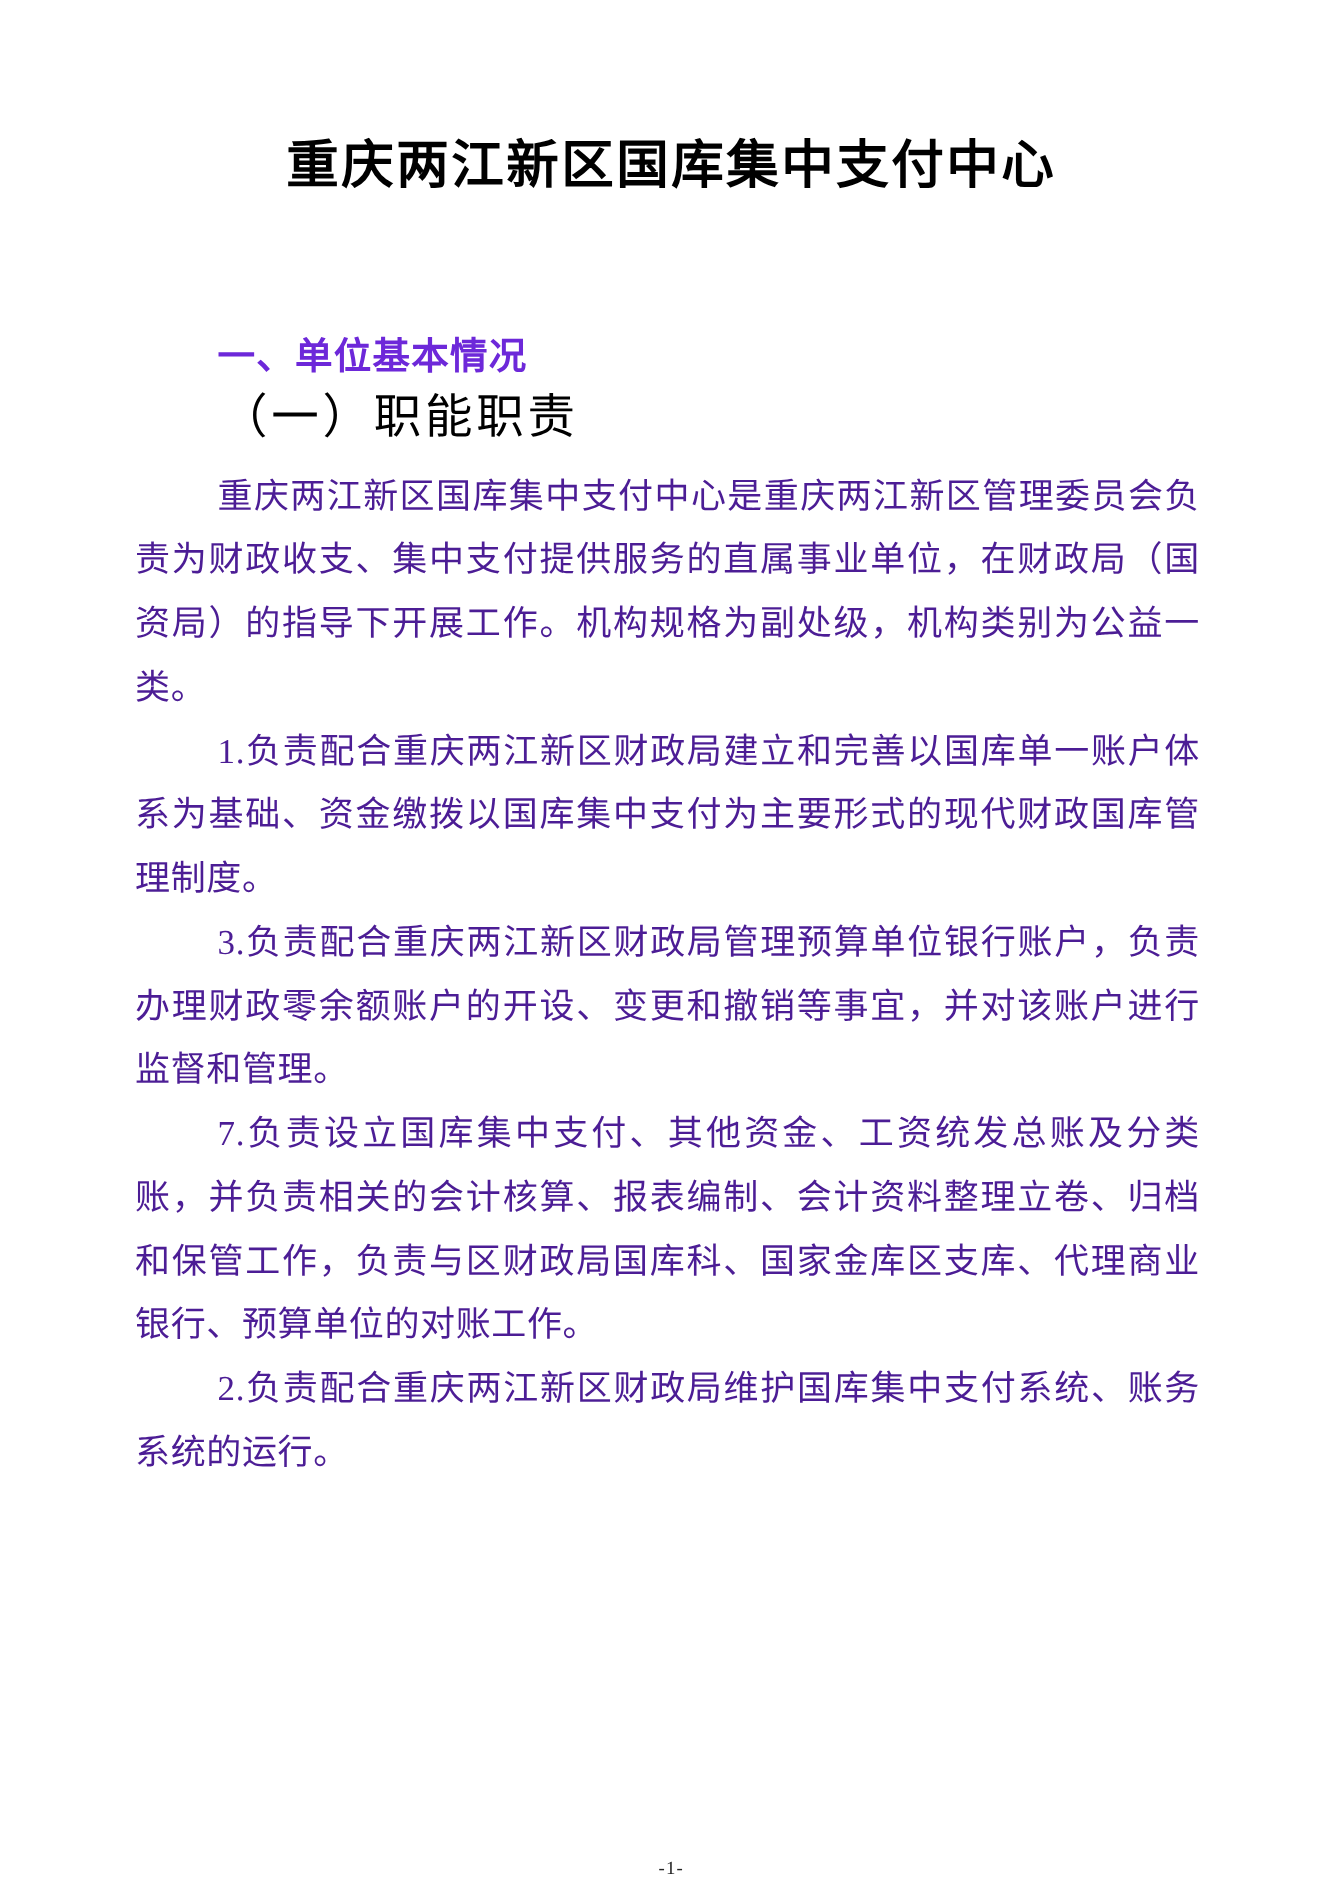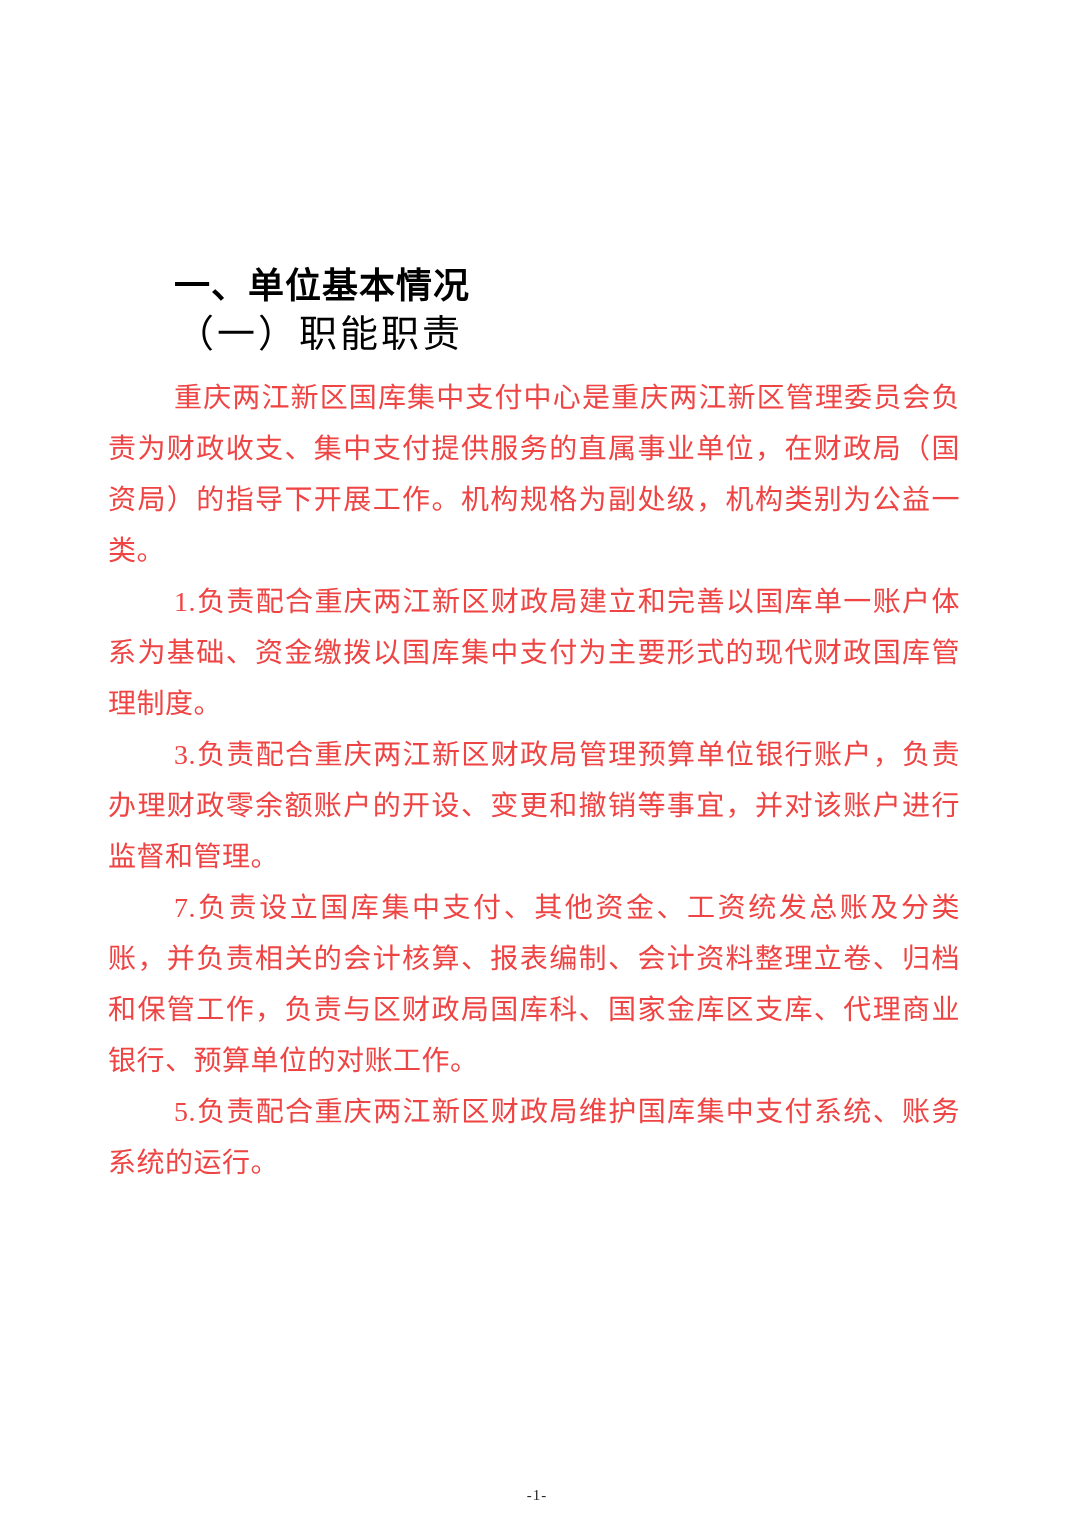--- a/index.html
+++ b/index.html
@@ -28,45 +28,45 @@
     color: #000000;
   }
   .content {
     margin-left: 108px;
     margin-right: 114px; 
   }
   .section-heading {
     margin: 109px 0 0 0;
     font-family: "Liberation Sans", "DejaVu Sans", sans-serif;
     font-weight: 700;
-    font-size: 36px;
+    font-size: 30px;
     line-height: 34px;
     letter-spacing: 1px;
     text-indent: 66px;
-    color: #000000;
+    color: #6d28d9;
   }
   .subsection-heading {
     margin: 13px 0 0 0;
     font-family: "Liberation Serif", "DejaVu Serif", serif;
     font-weight: 400;
     font-size: 38px;
     line-height: 36px;
     letter-spacing: 3px;
     text-indent: 68px;
     color: #000000;
   }
   .body-text {
     margin: 0;
     font-size: 28px;
     line-height: 51px;
     letter-spacing: 0.5px;
     text-align: justify;
     text-justify: inter-character;
     text-indent: 66px;
-    color: #ef4444;
+    color: #4c1d95;
   }
   .body-text.first {
     margin-top: 20px;
   }
   .page-footer {
     position: absolute;
     left: 0;
     bottom: 16px;
     width: 100%;
     text-align: center;
@@ -77,39 +77,39 @@
     letter-spacing: 1px;
     color: #222222;
   }
 </style>
 </head>
 <body>
 
 <div class="page">
 
   <h1 class="doc-title">
-    <br>
+    <span>重庆两江新区国库集中支付中心</span><br>
   </h1>
 
   <div class="content">
 
     <h2 class="section-heading">一、单位基本情况</h2>
 
     <h3 class="subsection-heading">（一）职能职责</h3>
 
     <p class="body-text first">重庆两江新区国库集中支付中心是重庆两江新区管理委员会负责为财政收支、集中支付提供服务的直属事业单位，在财政局（国资局）的指导下开展工作。机构规格为副处级，机构类别为公益一类。</p>
 
     <p class="body-text">1.负责配合重庆两江新区财政局建立和完善以国库单一账户体系为基础、资金缴拨以国库集中支付为主要形式的现代财政国库管理制度。</p>
 
     <p class="body-text">3.负责配合重庆两江新区财政局管理预算单位银行账户，负责办理财政零余额账户的开设、变更和撤销等事宜，并对该账户进行监督和管理。</p>
 
 
     <p class="body-text">7.负责设立国库集中支付、其他资金、工资统发总账及分类账，并负责相关的会计核算、报表编制、会计资料整理立卷、归档和保管工作，负责与区财政局国库科、国家金库区支库、代理商业银行、预算单位的对账工作。</p>
 
-    <p class="body-text">5.负责配合重庆两江新区财政局维护国库集中支付系统、账务系统的运行。</p>
+    <p class="body-text">2.负责配合重庆两江新区财政局维护国库集中支付系统、账务系统的运行。</p>
 
   </div>
 
   <div class="page-footer">
     <span class="page-number">-1-</span>
   </div>
 
 </div>
 
 </body></html>

